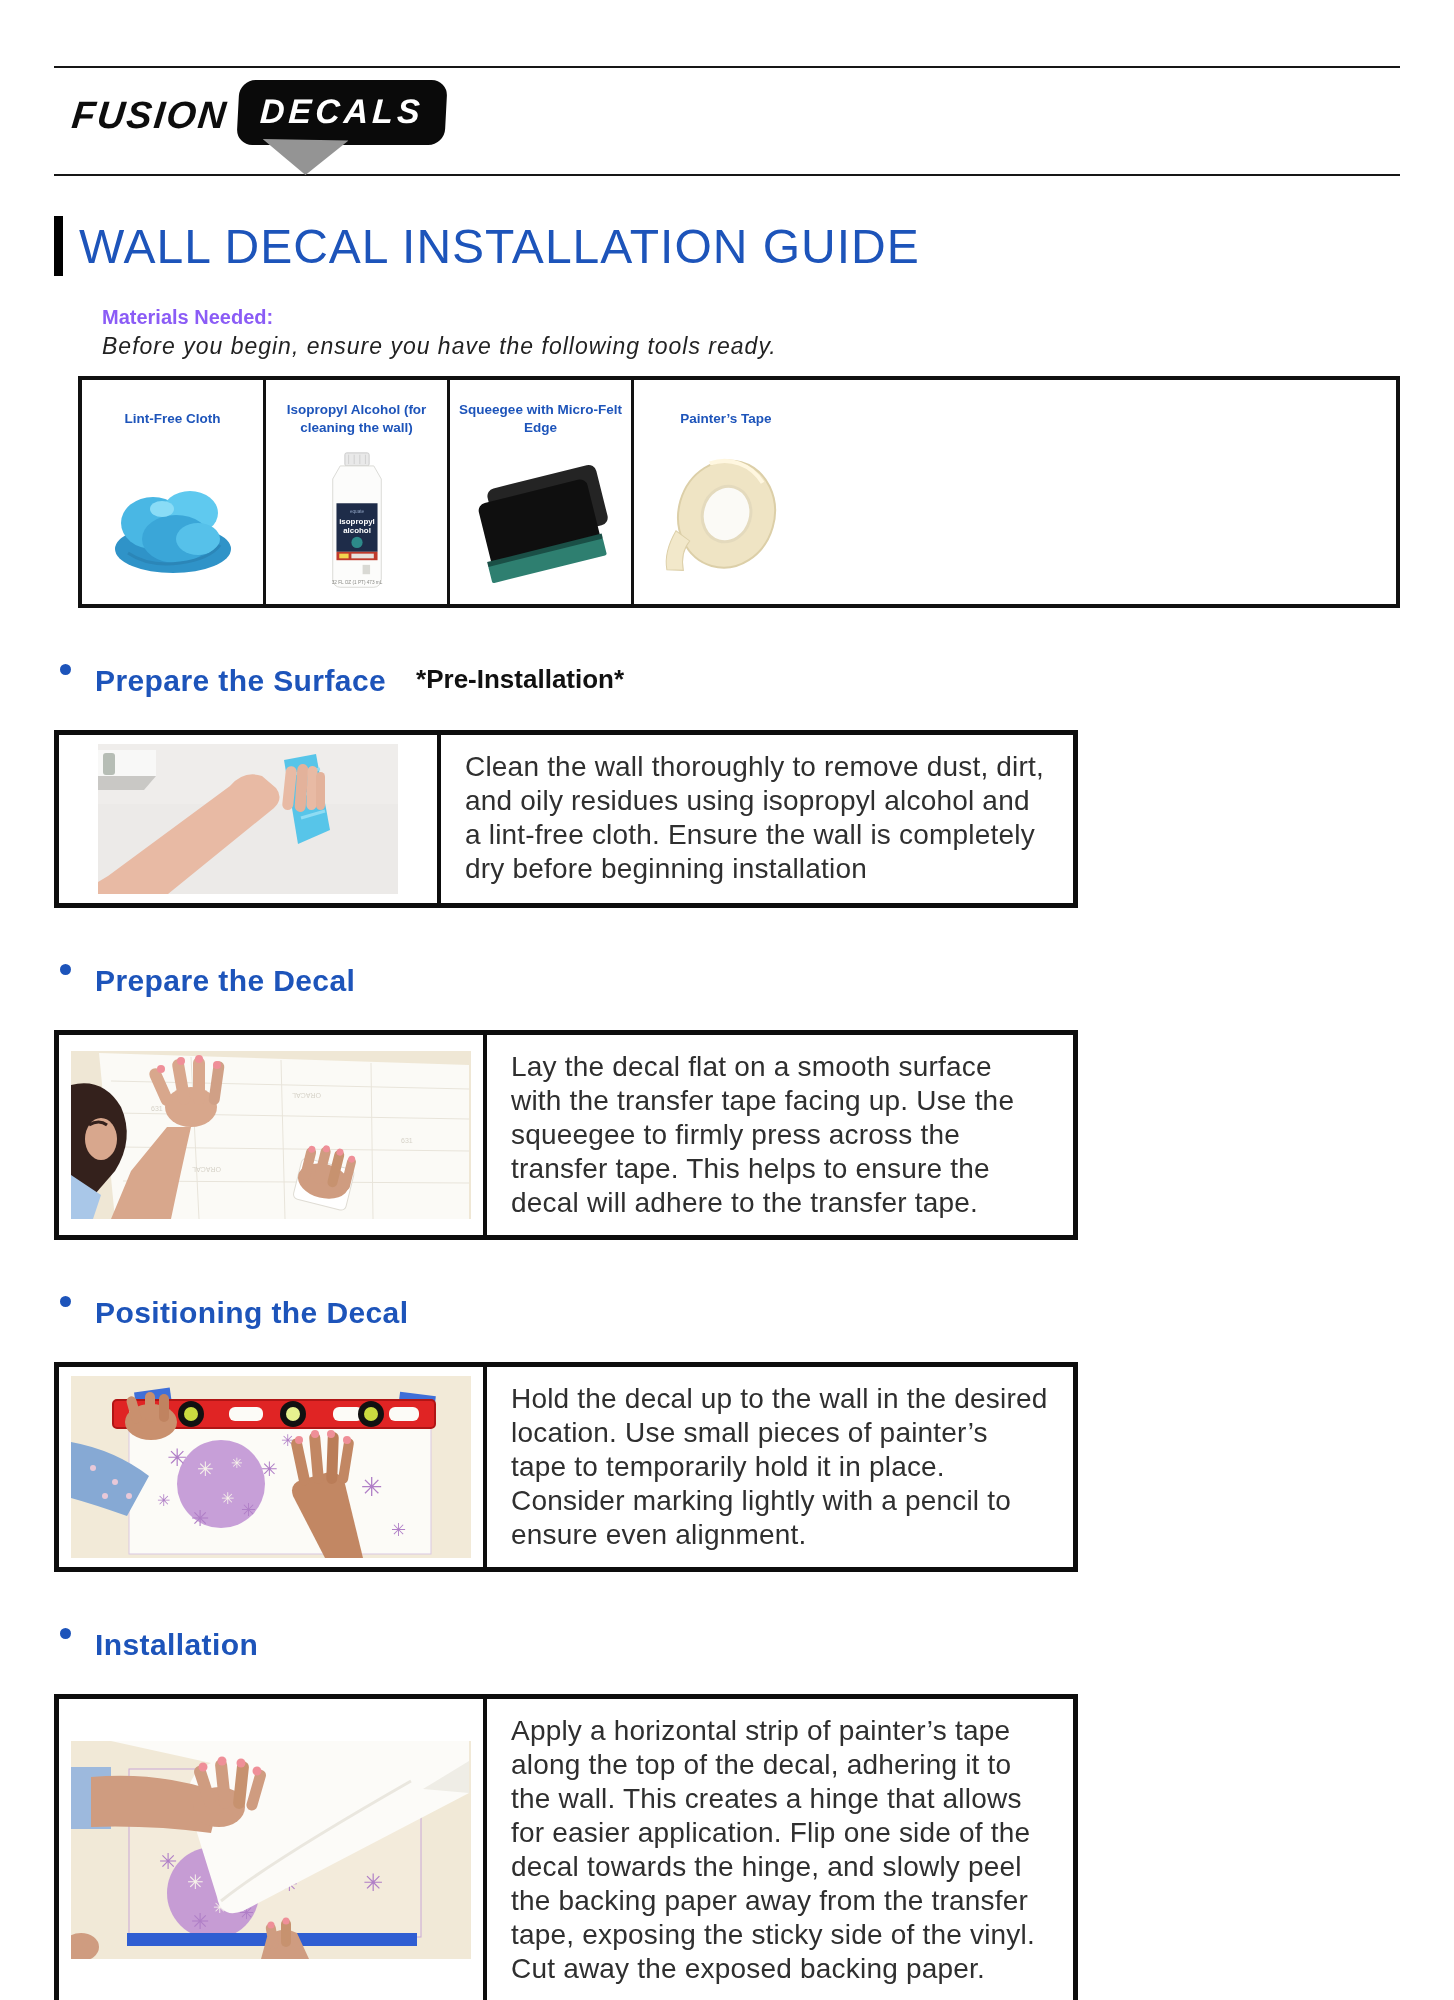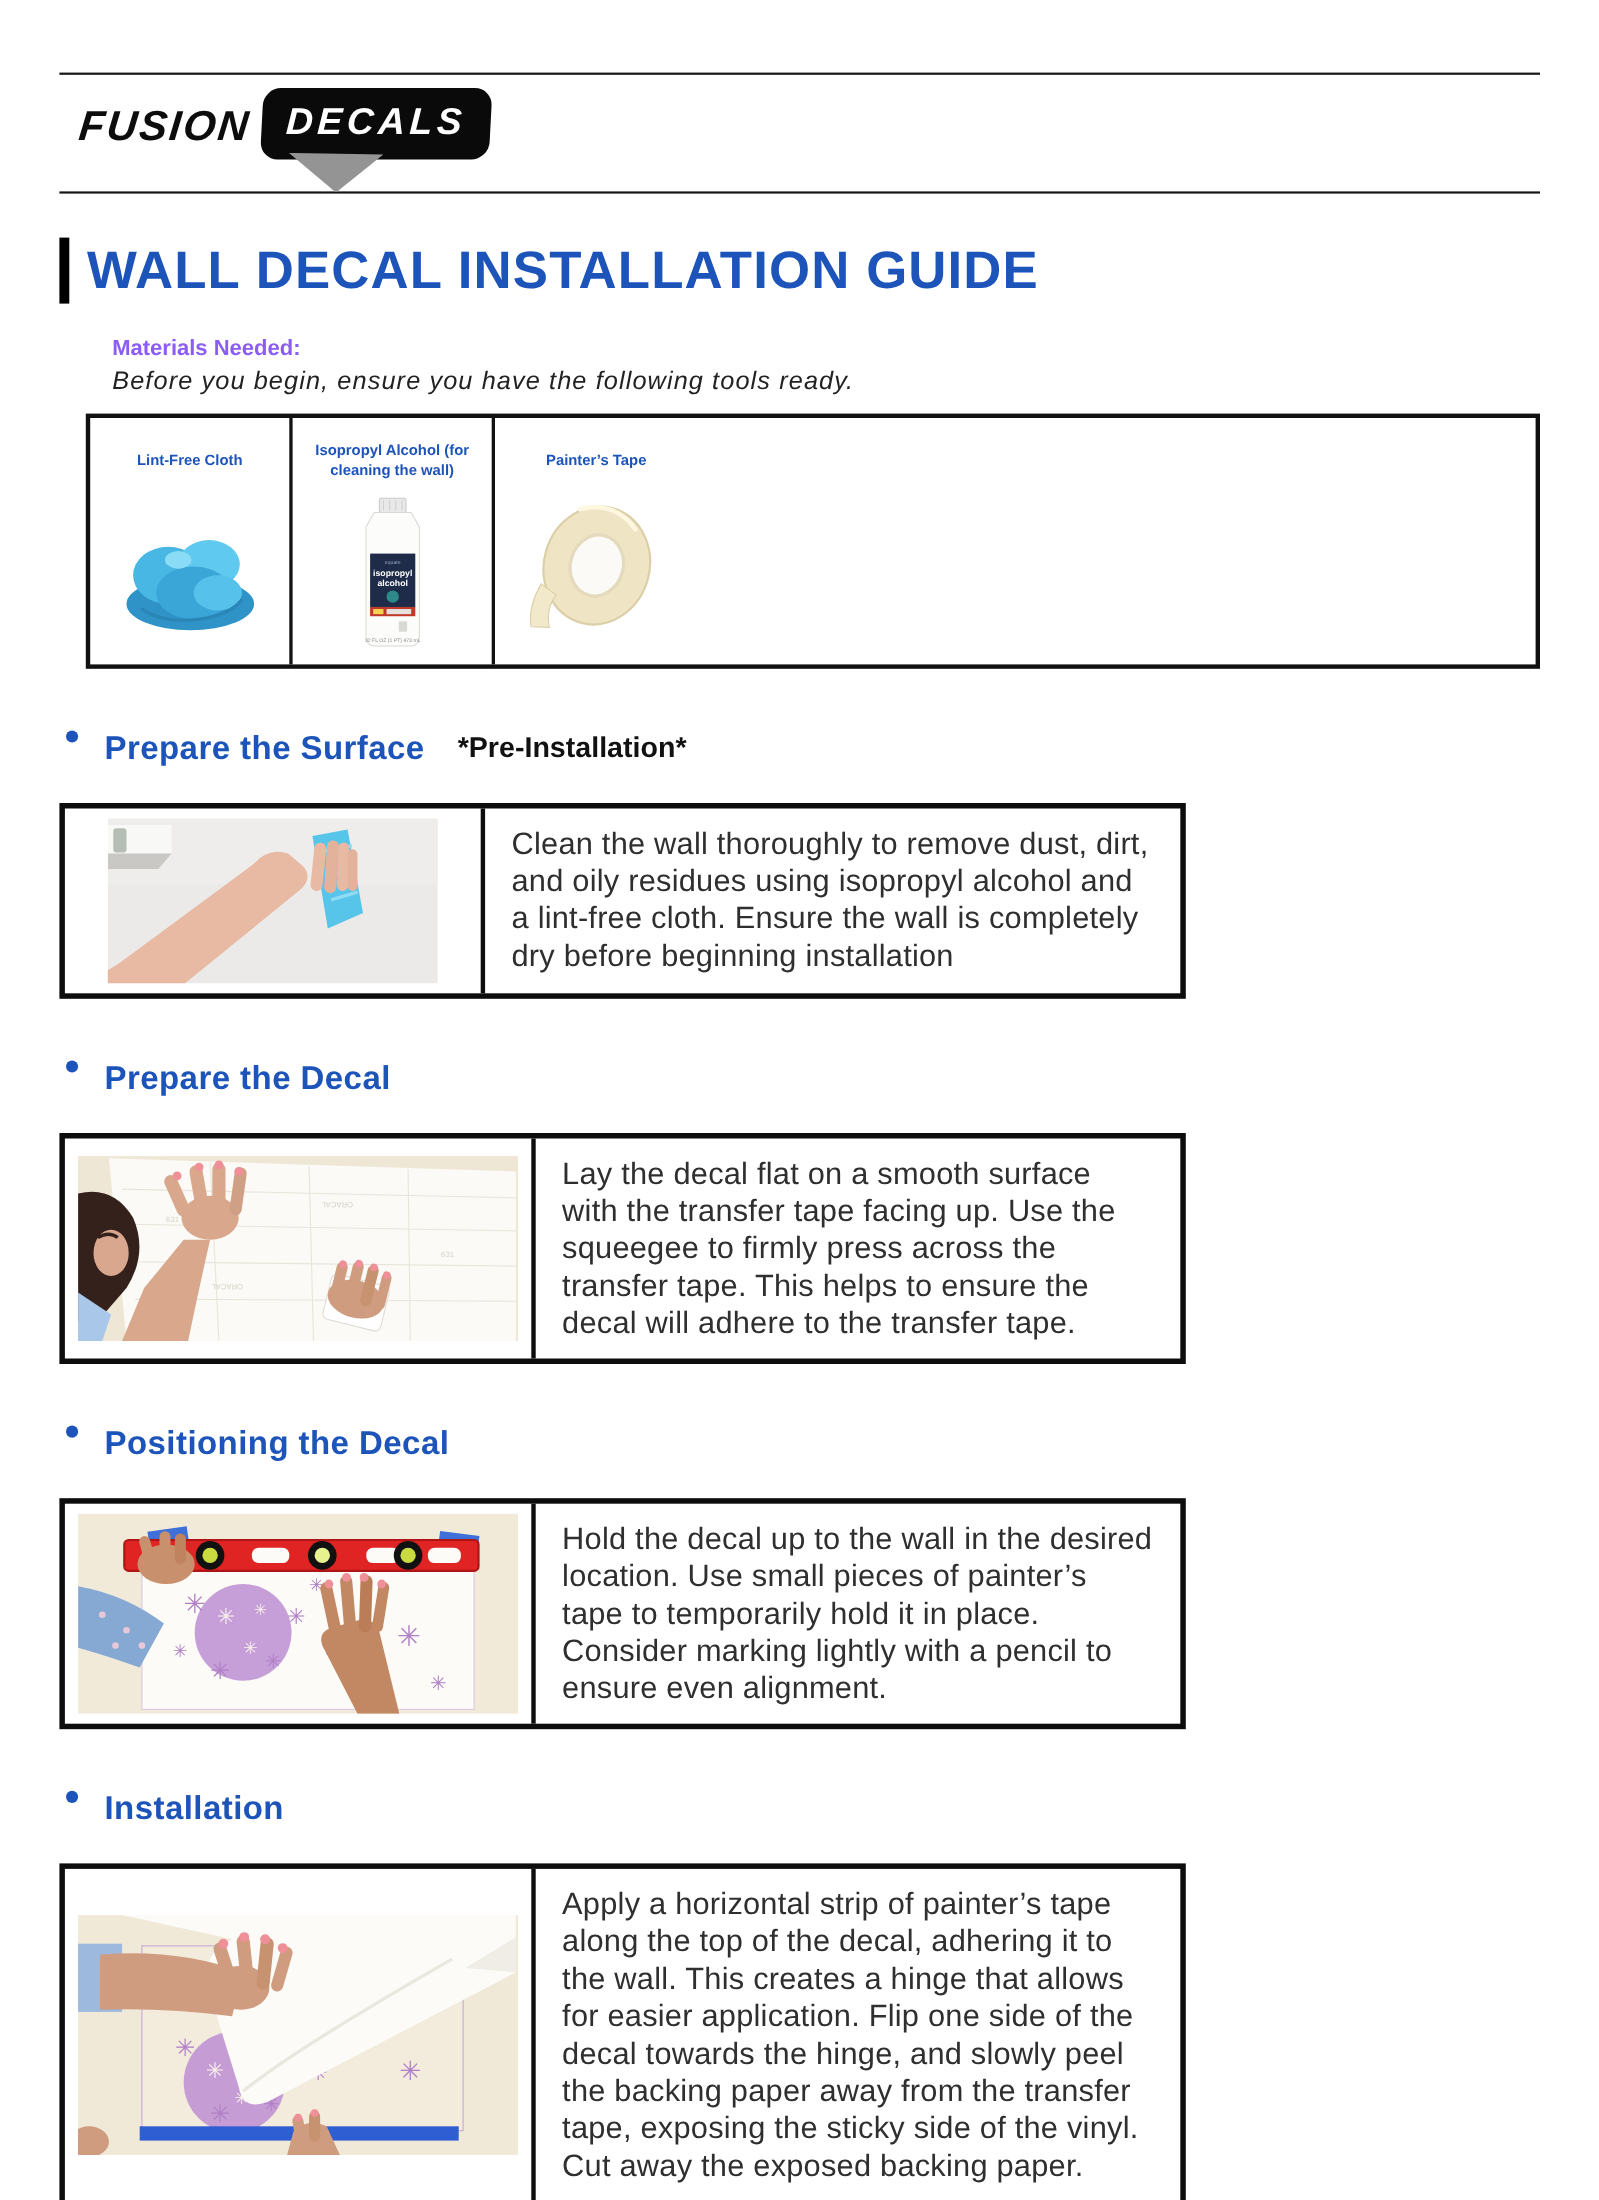--- a/index.html
+++ b/index.html
@@ -16,21 +16,21 @@
     color:#0d0d0d; margin-top:24px; transform:skewX(-6deg); }
   .logo-badge { position:relative; background:#0a0a0a; border-radius:16px; padding:12px 22px 14px;
     margin-left:10px; margin-top:10px; transform:skewX(-3deg); }
   .logo-decals { font-size:34px; font-weight:bold; font-style:italic; color:#ffffff; letter-spacing:4px; }
   .logo-peel { position:absolute; left:26px; bottom:-30px; width:86px; height:36px;
     background:#949494; clip-path:polygon(0 0, 100% 4%, 52% 100%); }
 
   
   .title-row { margin-top:40px; display:flex; align-items:center; }
   .title-bar { width:9px; height:60px; background:#000; margin-right:16px; }
-  .page-title { font-size:48px; font-weight:bold; letter-spacing:1px; color:#1d54ba; }
+  .page-title { font-size:48px; font-weight:normal; letter-spacing:1px; color:#1d54ba; }
 
   
   .materials-heading { margin:30px 0 4px 48px; font-size:20px; font-weight:bold; color:#8b5cf6; }
   .materials-sub { margin-left:48px; font-size:23px; font-style:italic; color:#222; letter-spacing:1px; }
   .materials-table { margin:16px 0 0 24px; display:flex; border:4px solid #111; background:#fff; }
   .material-cell { width:184px; border-right:3px solid #111; padding:8px 6px 12px;
     display:flex; flex-direction:column; align-items:center; }
   .material-cell:last-child { border-right:none; }
   .material-label { height:62px; display:flex; align-items:center; justify-content:center;
     text-align:center; font-size:13.5px; font-weight:bold; color:#1d54ba; line-height:1.35; }
@@ -108,20 +108,33 @@
           <circle cx="60" cy="98" r="6" fill="#2d8a8a"></circle>
           <rect x="38" y="108" width="44" height="9" fill="#bf3a2b"></rect>
           <rect x="41" y="110" width="10" height="5" fill="#f3d54e"></rect>
           <rect x="54" y="110" width="24" height="5" fill="#e8e2dc"></rect>
           <rect x="66" y="122" width="8" height="10" fill="#d9d9d4"></rect>
           <text x="60" y="142" text-anchor="middle" font-size="5" fill="#8a8a86" font-family="Liberation Sans, sans-serif">32 FL OZ (1 PT) 473 mL</text>
         </svg>
       </div>
     </div>
 
+    <div class="material-cell">
+      <div class="material-label">Squeegee with Micro-Felt Edge</div>
+      <div class="material-img">
+        <svg width="150" height="130" viewBox="0 0 150 130">
+          <g transform="rotate(-14 75 70)">
+            <rect x="30" y="22" width="112" height="62" rx="8" fill="#242424"></rect>
+            <rect x="18" y="34" width="112" height="66" rx="8" fill="#0f0f0f"></rect>
+            <rect x="14" y="96" width="118" height="18" rx="2" fill="#2e7f70"></rect>
+            <rect x="14" y="92" width="118" height="5" fill="#1a4f46"></rect>
+          </g>
+        </svg>
+      </div>
+    </div>
 
     <div class="material-cell">
       <div class="material-label">Painter’s Tape</div>
       <div class="material-img">
         <svg width="140" height="135" viewBox="0 0 140 135">
           <g transform="rotate(16 70 62)">
             <ellipse cx="70" cy="60" rx="48" ry="54" fill="#efe4c4" stroke="#dccfa8" stroke-width="2"></ellipse>
             <ellipse cx="70" cy="60" rx="24" ry="28" fill="#fbfaf6" stroke="#e4dabd" stroke-width="3"></ellipse>
             <path d="M26 90 q-6 24 2 40 l16 -4 q-8 -16 -2 -30 Z" fill="#f2e8ca" stroke="#dccfa8"></path>
             <path d="M40 16 a48 54 0 0 1 56 4" stroke="#fff7e0" stroke-width="4" fill="none"></path>

